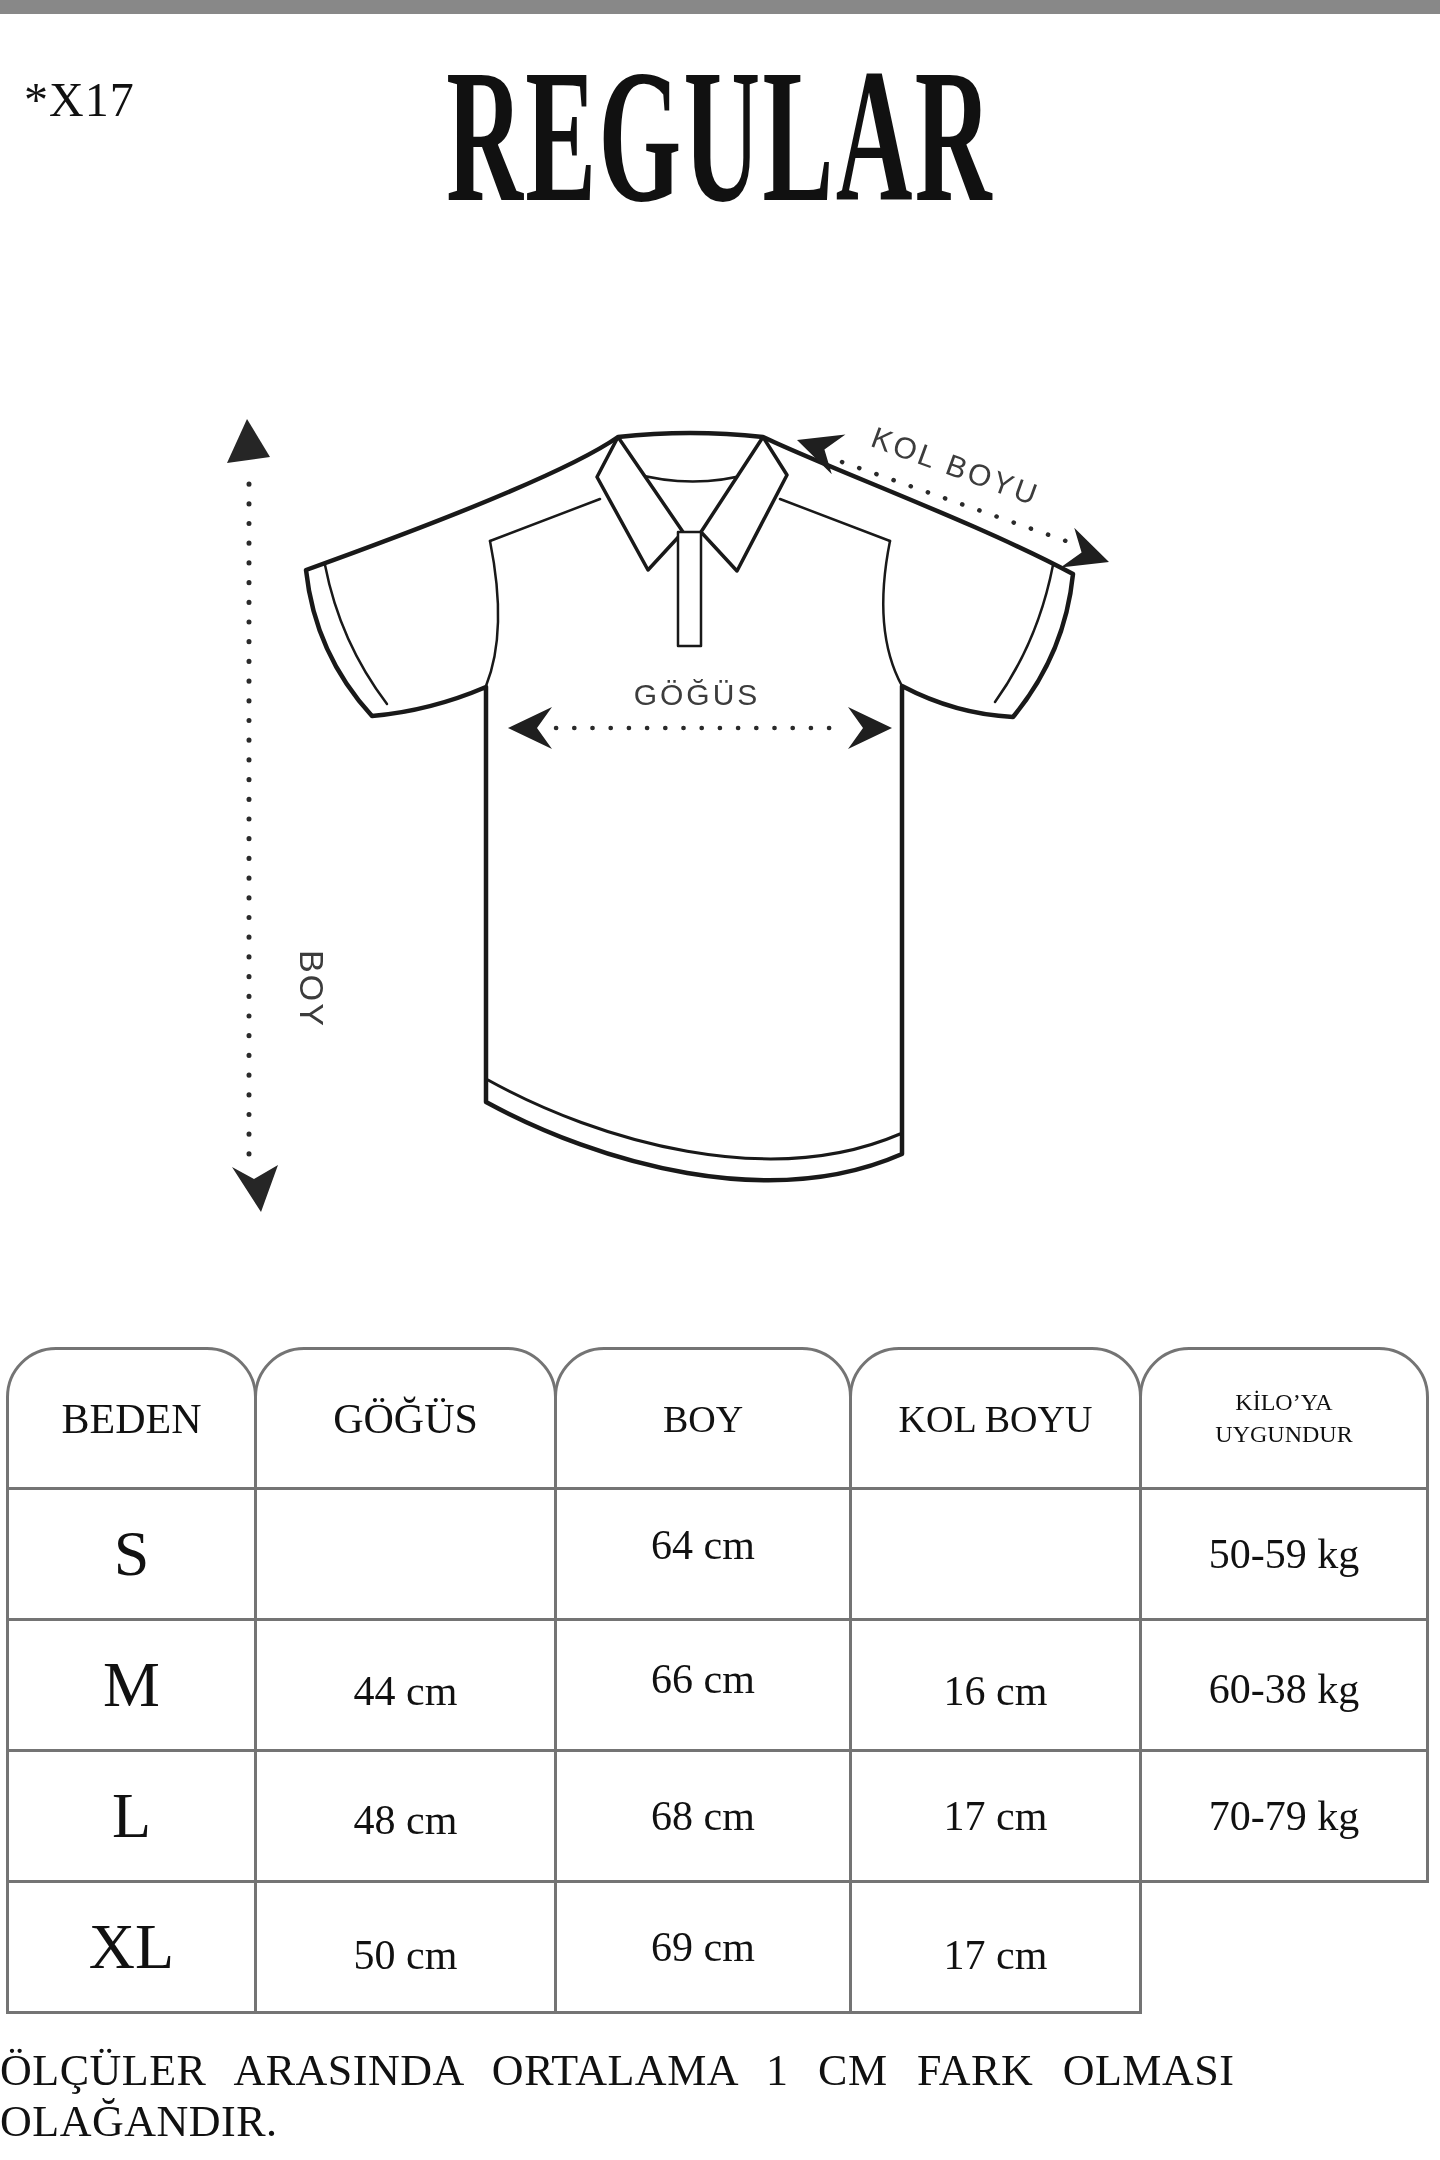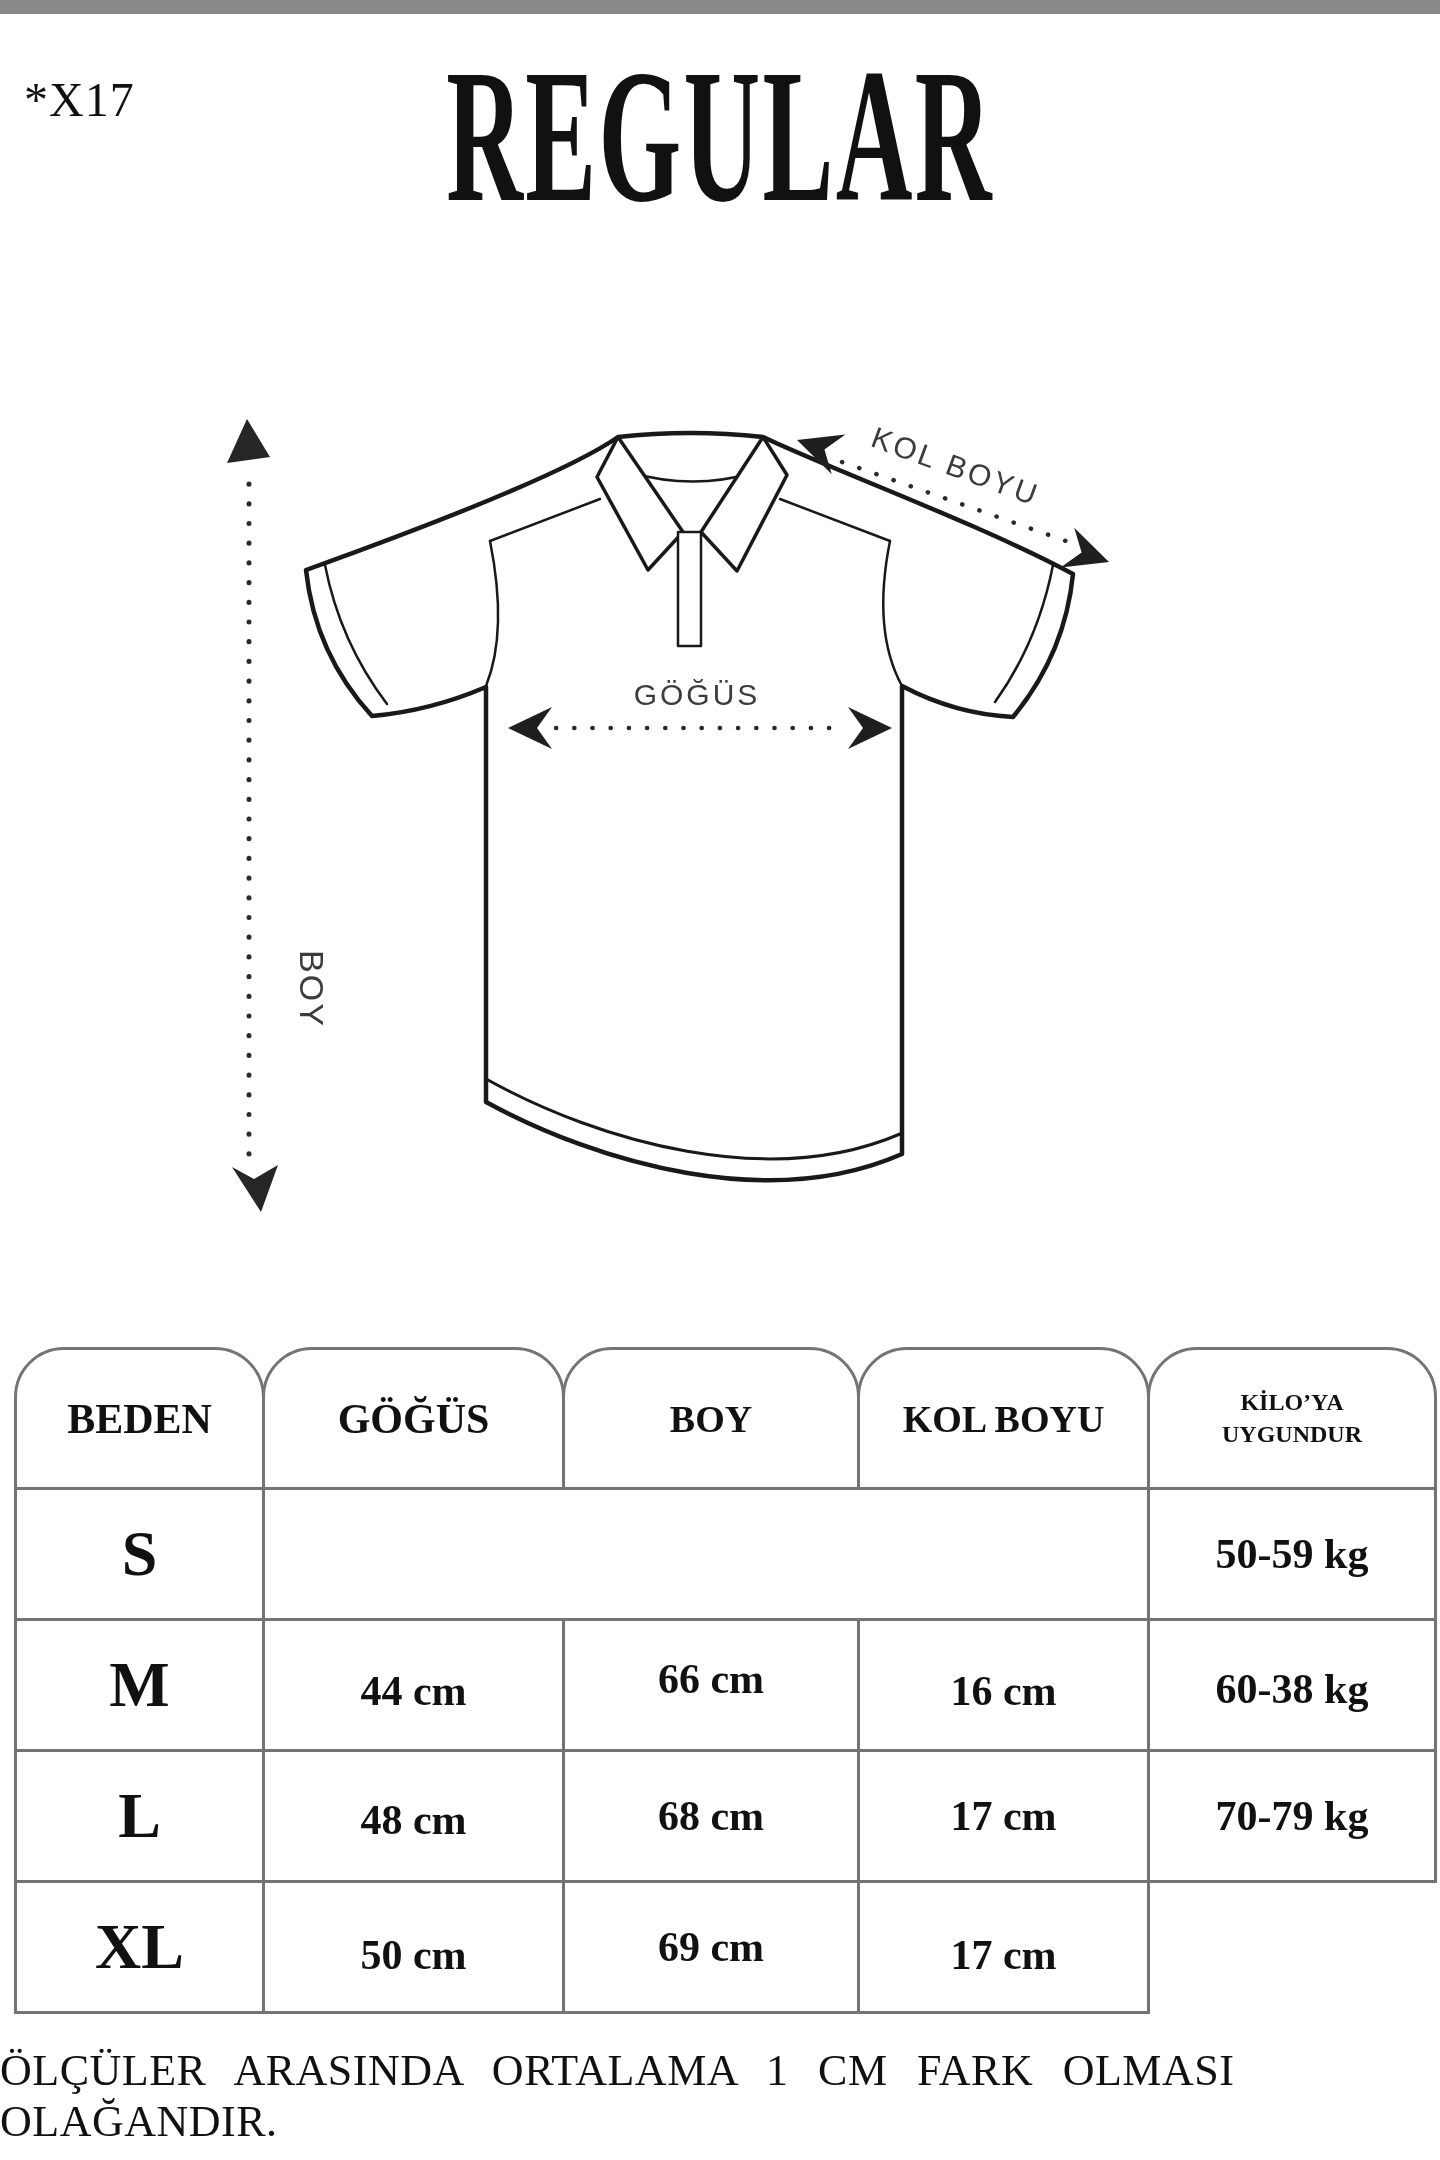--- a/index.html
+++ b/index.html
@@ -10,21 +10,21 @@
   .code{position:absolute;left:24px;top:58px;font-size:48px;letter-spacing:1px;}
   .title{position:absolute;left:0;right:0;top:27px;text-align:center;font-size:190px;
          font-weight:700;line-height:1;letter-spacing:4px;transform:scaleX(0.56);
          transform-origin:50% 0;white-space:nowrap;}
 
   
   .diagram{position:absolute;left:0;top:0;width:1440px;height:1300px;}
   .dlabel{font-family:"Liberation Sans",sans-serif;fill:#3c3c3c;}
 
   
-  .size-table{position:absolute;left:14px;top:1333px;width:1426px;height:670px;font-weight:bold;}
+  .size-table{position:absolute;left:6px;top:1333px;width:1426px;height:670px;}
   .cell{position:absolute;box-sizing:border-box;background:#fff;border:3px solid #747474;
         display:flex;align-items:center;justify-content:center;text-align:center;}
   .cell.arch{border-radius:50px 50px 0 0;z-index:2;}
   .c0{left:0;width:251px}.c1{left:248px;width:303px}.c2{left:548px;width:298px}
   .c3{left:843px;width:293px}.c4{left:1133px;width:290px}
   .rh{top:0;height:143px}.r0{top:140px;height:134px}.r1{top:271px;height:134px}
   .r2{top:402px;height:134px}.r3{top:533px;height:134px}
   .hdr{font-size:42px;}
   .hdr-sm{font-size:38px;}
   .hdr-xs{font-size:24px;line-height:1.3;white-space:pre-line;}
@@ -114,20 +114,21 @@
       </div>
     <div class="cell arch rh c3 hdr-sm">
         <span class="t">KOL BOYU</span>
       </div>
     <div class="cell arch rh c4 hdr-xs"><span class="t">KİLO’YA
 UYGUNDUR</span></div>
 
     <div class="cell r0 c0 size">
         <span class="t">S</span>
       </div>
+    <div class="cell r0 c2 val"><span class="t">64 cm</span></div>
     <div class="cell r0 c4 val"><span class="t">50-59 kg</span></div>
 
     <div class="cell r1 c0 size">
         <span class="t">M</span>
       </div>
     <div class="cell r1 c1 val"><span class="t">44 cm</span></div>
     <div class="cell r1 c2 val"><span class="t">66 cm</span></div>
     <div class="cell r1 c3 val"><span class="t">16 cm</span></div>
     <div class="cell r1 c4 val"><span class="t">60-38 kg</span></div>
 

